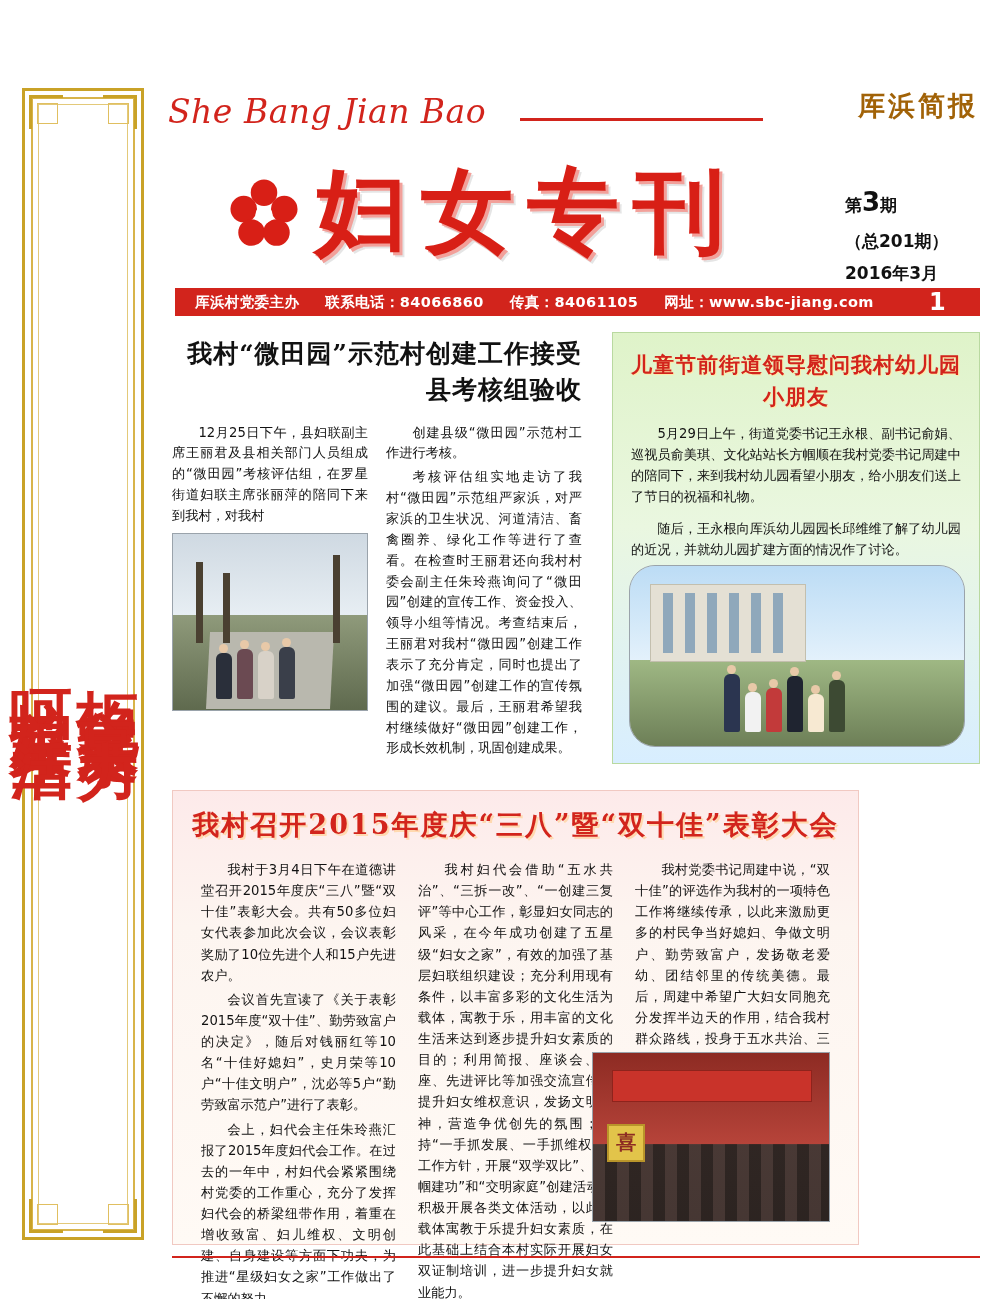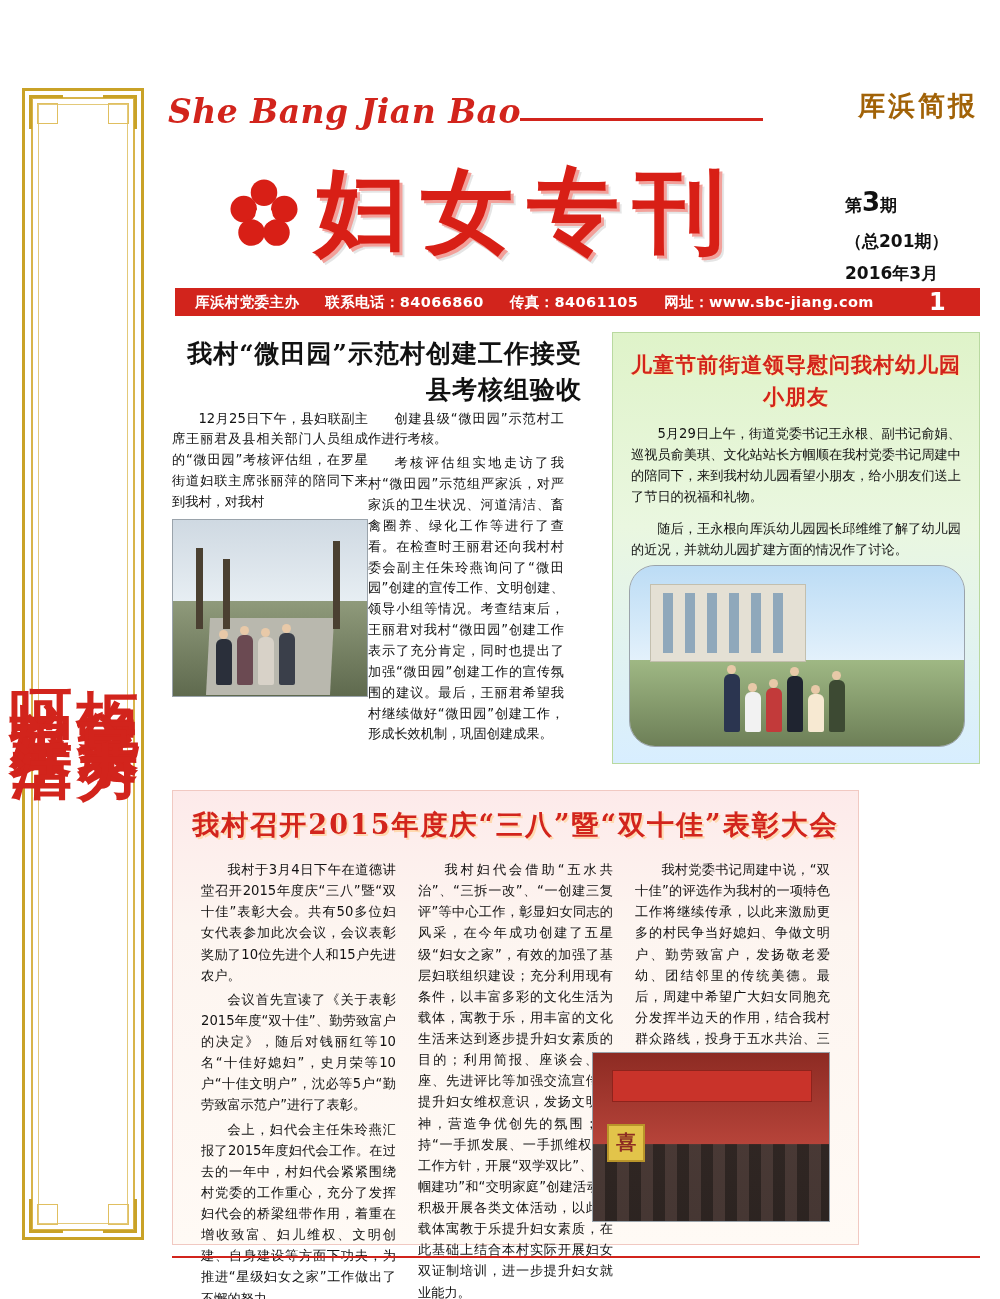--- a/index.html
+++ b/index.html
@@ -87,21 +87,21 @@
     top: 92px;
     width: 810px;
     height: 48px;
   }
   .paper-name-en {
     position: absolute;
     left: 0;
     top: 0;
     font-family: "DejaVu Serif", "Liberation Serif", serif;
     font-style: italic;
-    font-weight: bold;
+    font-weight: normal;
     font-size: 33px;
     color: #d2241c;
     letter-spacing: 0.5px;
     white-space: nowrap;
   }
   .masthead-rule {
     position: absolute;
     left: 352px;
     right: 215px;
     top: 26px;
@@ -202,21 +202,23 @@
   .art1-title {
     font-family: "DejaVu Serif", "Liberation Serif", serif;
     font-weight: bold;
     font-size: 25px;
     line-height: 1.45;
     text-align: right;
     letter-spacing: 1px;
     color: #111;
   }
   .art1-cols {
+    margin-top: 14px;
     display: flex;
+    gap: 18px;
   }
   .art1-col {
     width: 196px;
     font-family: "DejaVu Sans", "Liberation Sans", sans-serif;
     font-size: 13.2px;
     line-height: 1.58;
     text-align: justify;
     color: #111;
   }
   .art1-col p { margin: 0 0 3px 0; text-indent: 2em; }
@@ -426,21 +428,21 @@
                 <i></i>
               </div>
             <div class="fig" style="height:52px;background:#3a3f4a">
                 <i></i>
               </div>
           </div>
         </div>
       </div>
       <div class="art1-col">
         <p>创建县级“微田园”示范村工作进行考核。</p>
-        <p>考核评估组实地走访了我村“微田园”示范组严家浜，对严家浜的卫生状况、河道清洁、畜禽圈养、绿化工作等进行了查看。在检查时王丽君还向我村村委会副主任朱玲燕询问了“微田园”创建的宣传工作、文明创建、领导小组等情况。考查结束后，王丽君对我村“微田园”创建工作表示了充分肯定，同时也提出了加强“微田园”创建工作的宣传氛围的建议。最后，王丽君希望我村继续做好“微田园”创建工作，形成长效机制，巩固创建成果。</p>
+        <p>考核评估组实地走访了我村“微田园”示范组严家浜，对严家浜的卫生状况、河道清洁、畜禽圈养、绿化工作等进行了查看。在检查时王丽君还向我村村委会副主任朱玲燕询问了“微田园”创建的宣传工作、资金投入、领导小组等情况。考查结束后，王丽君对我村“微田园”创建工作表示了充分肯定，同时也提出了加强“微田园”创建工作的宣传氛围的建议。最后，王丽君希望我村继续做好“微田园”创建工作，形成长效机制，巩固创建成果。</p>
       </div>
     </div>
   </div>
 
   <div class="art2">
     <div class="art2-title">儿童节前街道领导慰问我村幼儿园小朋友</div>
     <div class="art2-body">
       <p>5月29日上午，街道党委书记王永根、副书记俞娟、巡视员俞美琪、文化站站长方帼顺在我村党委书记周建中的陪同下，来到我村幼儿园看望小朋友，给小朋友们送上了节日的祝福和礼物。</p>
       <p>随后，王永根向厍浜幼儿园园长邱维维了解了幼儿园的近况，并就幼儿园扩建方面的情况作了讨论。</p>
     </div>

